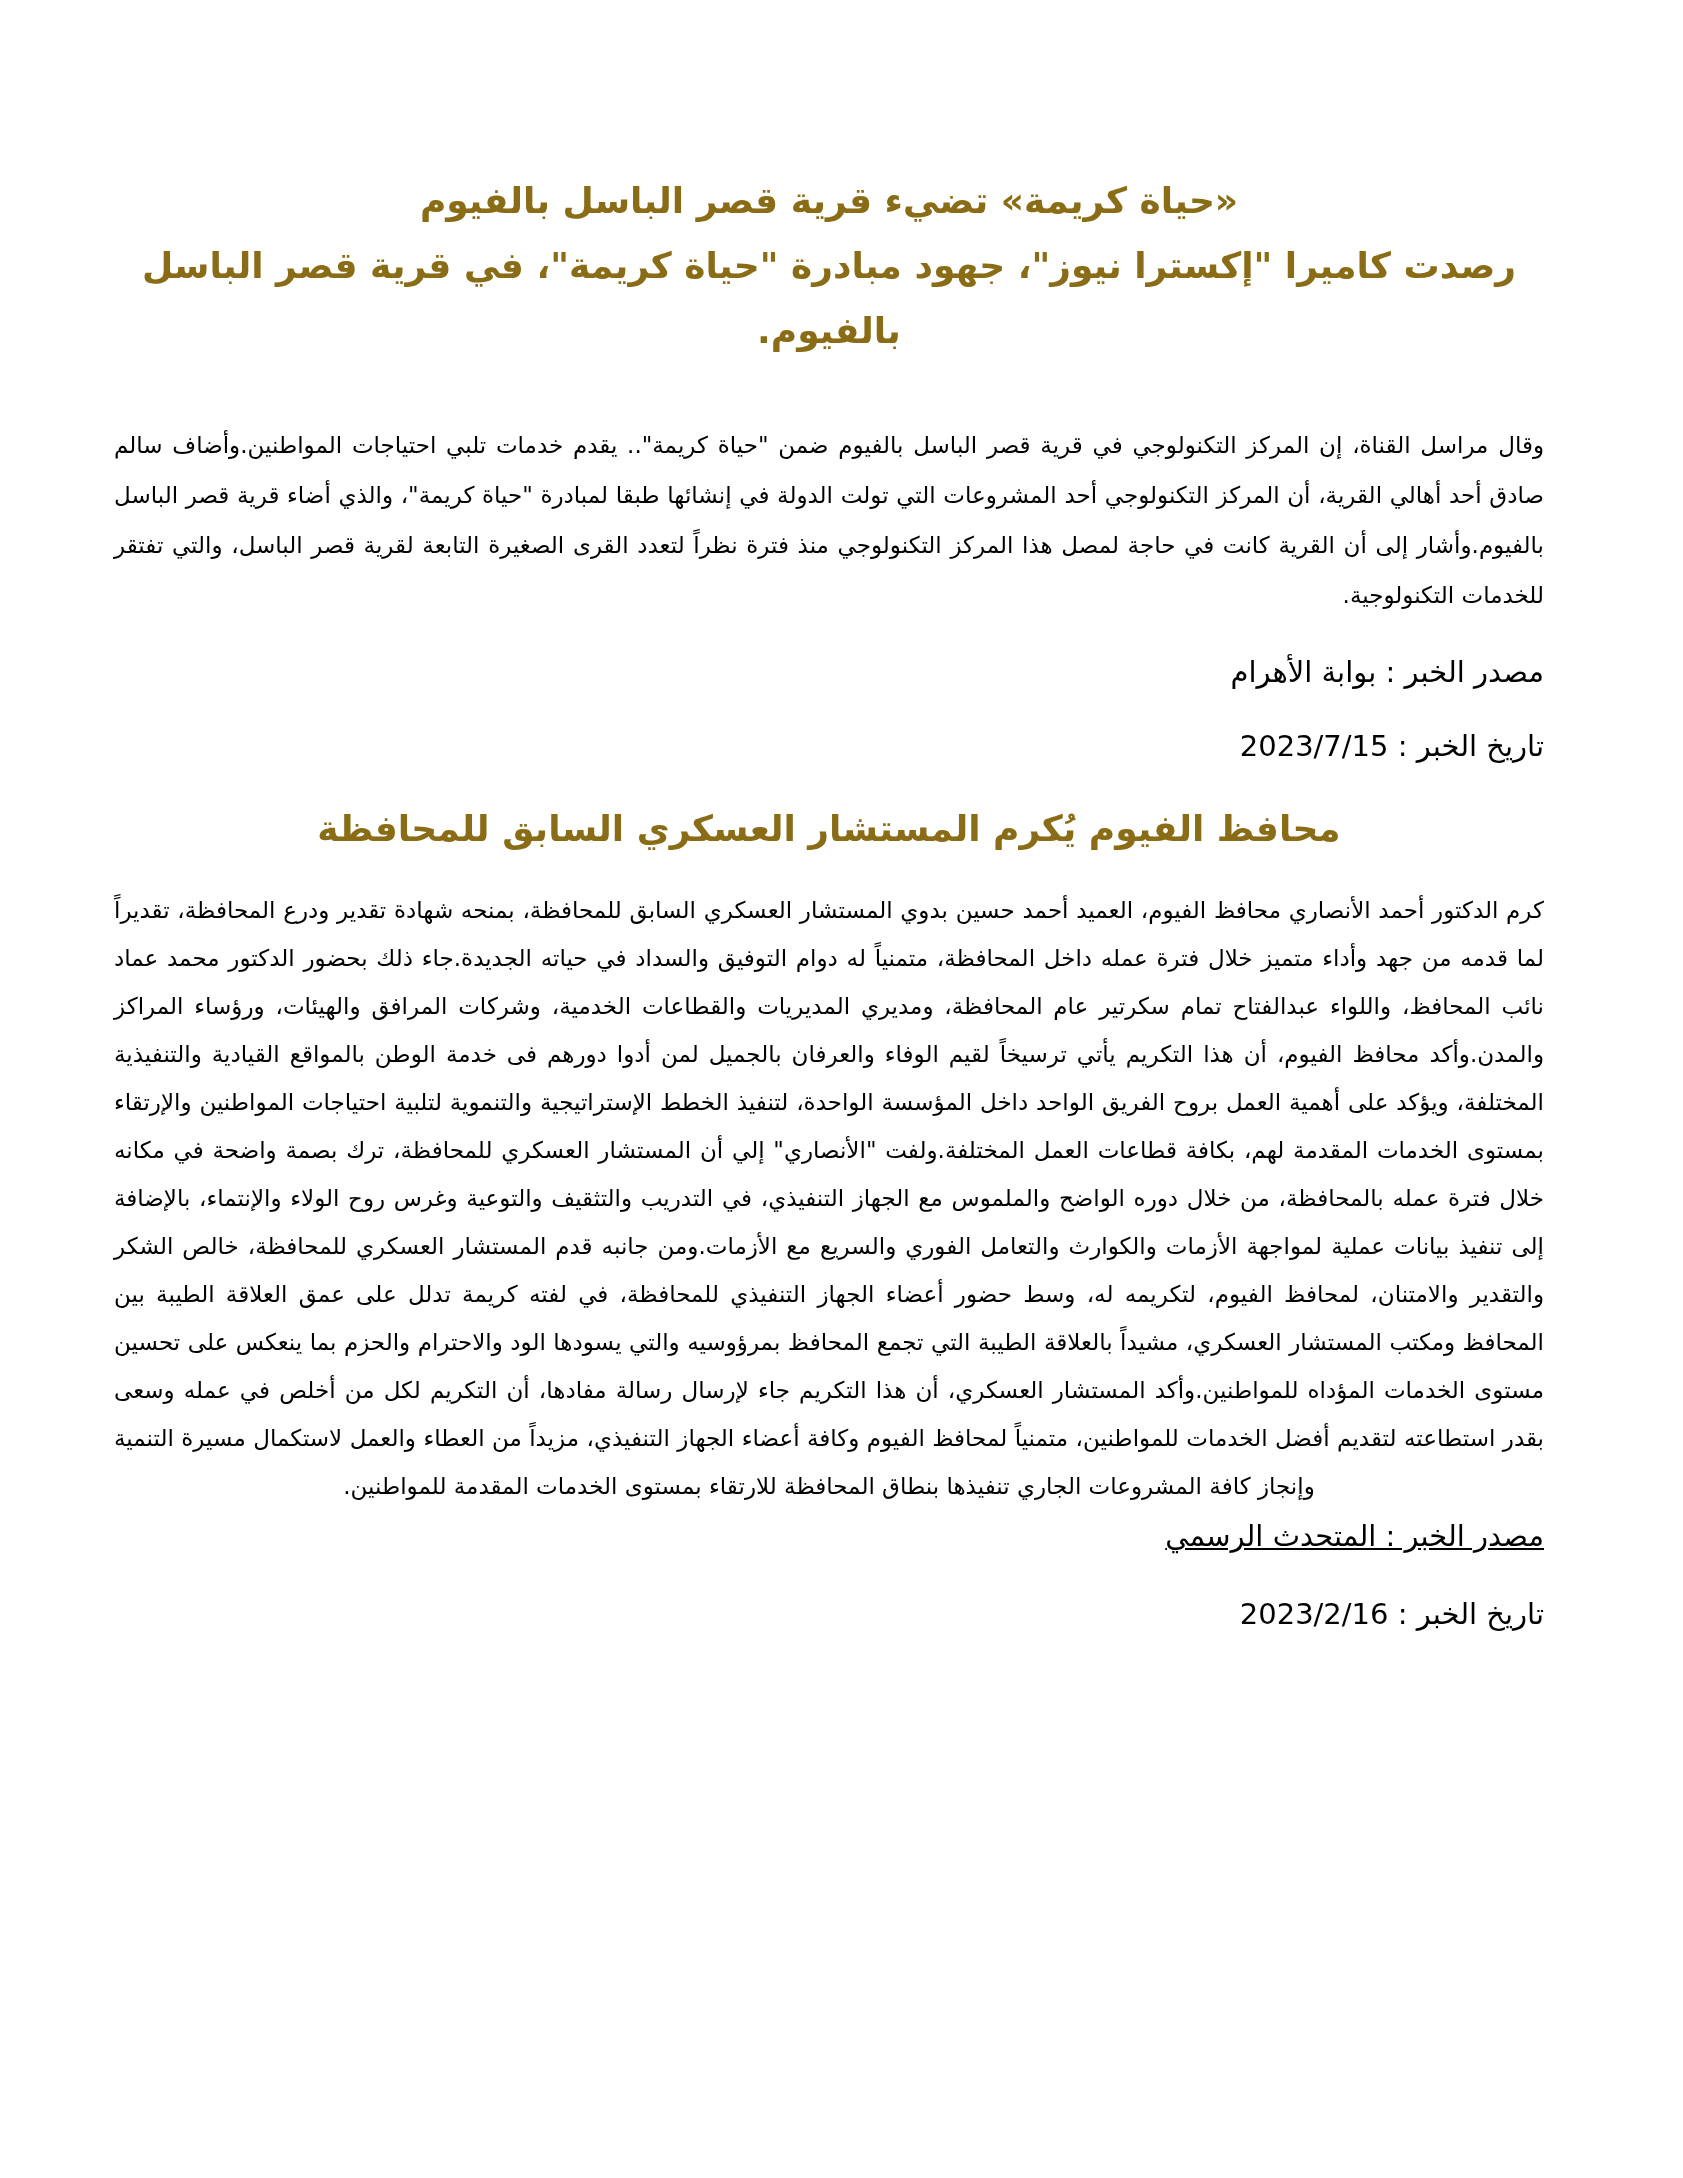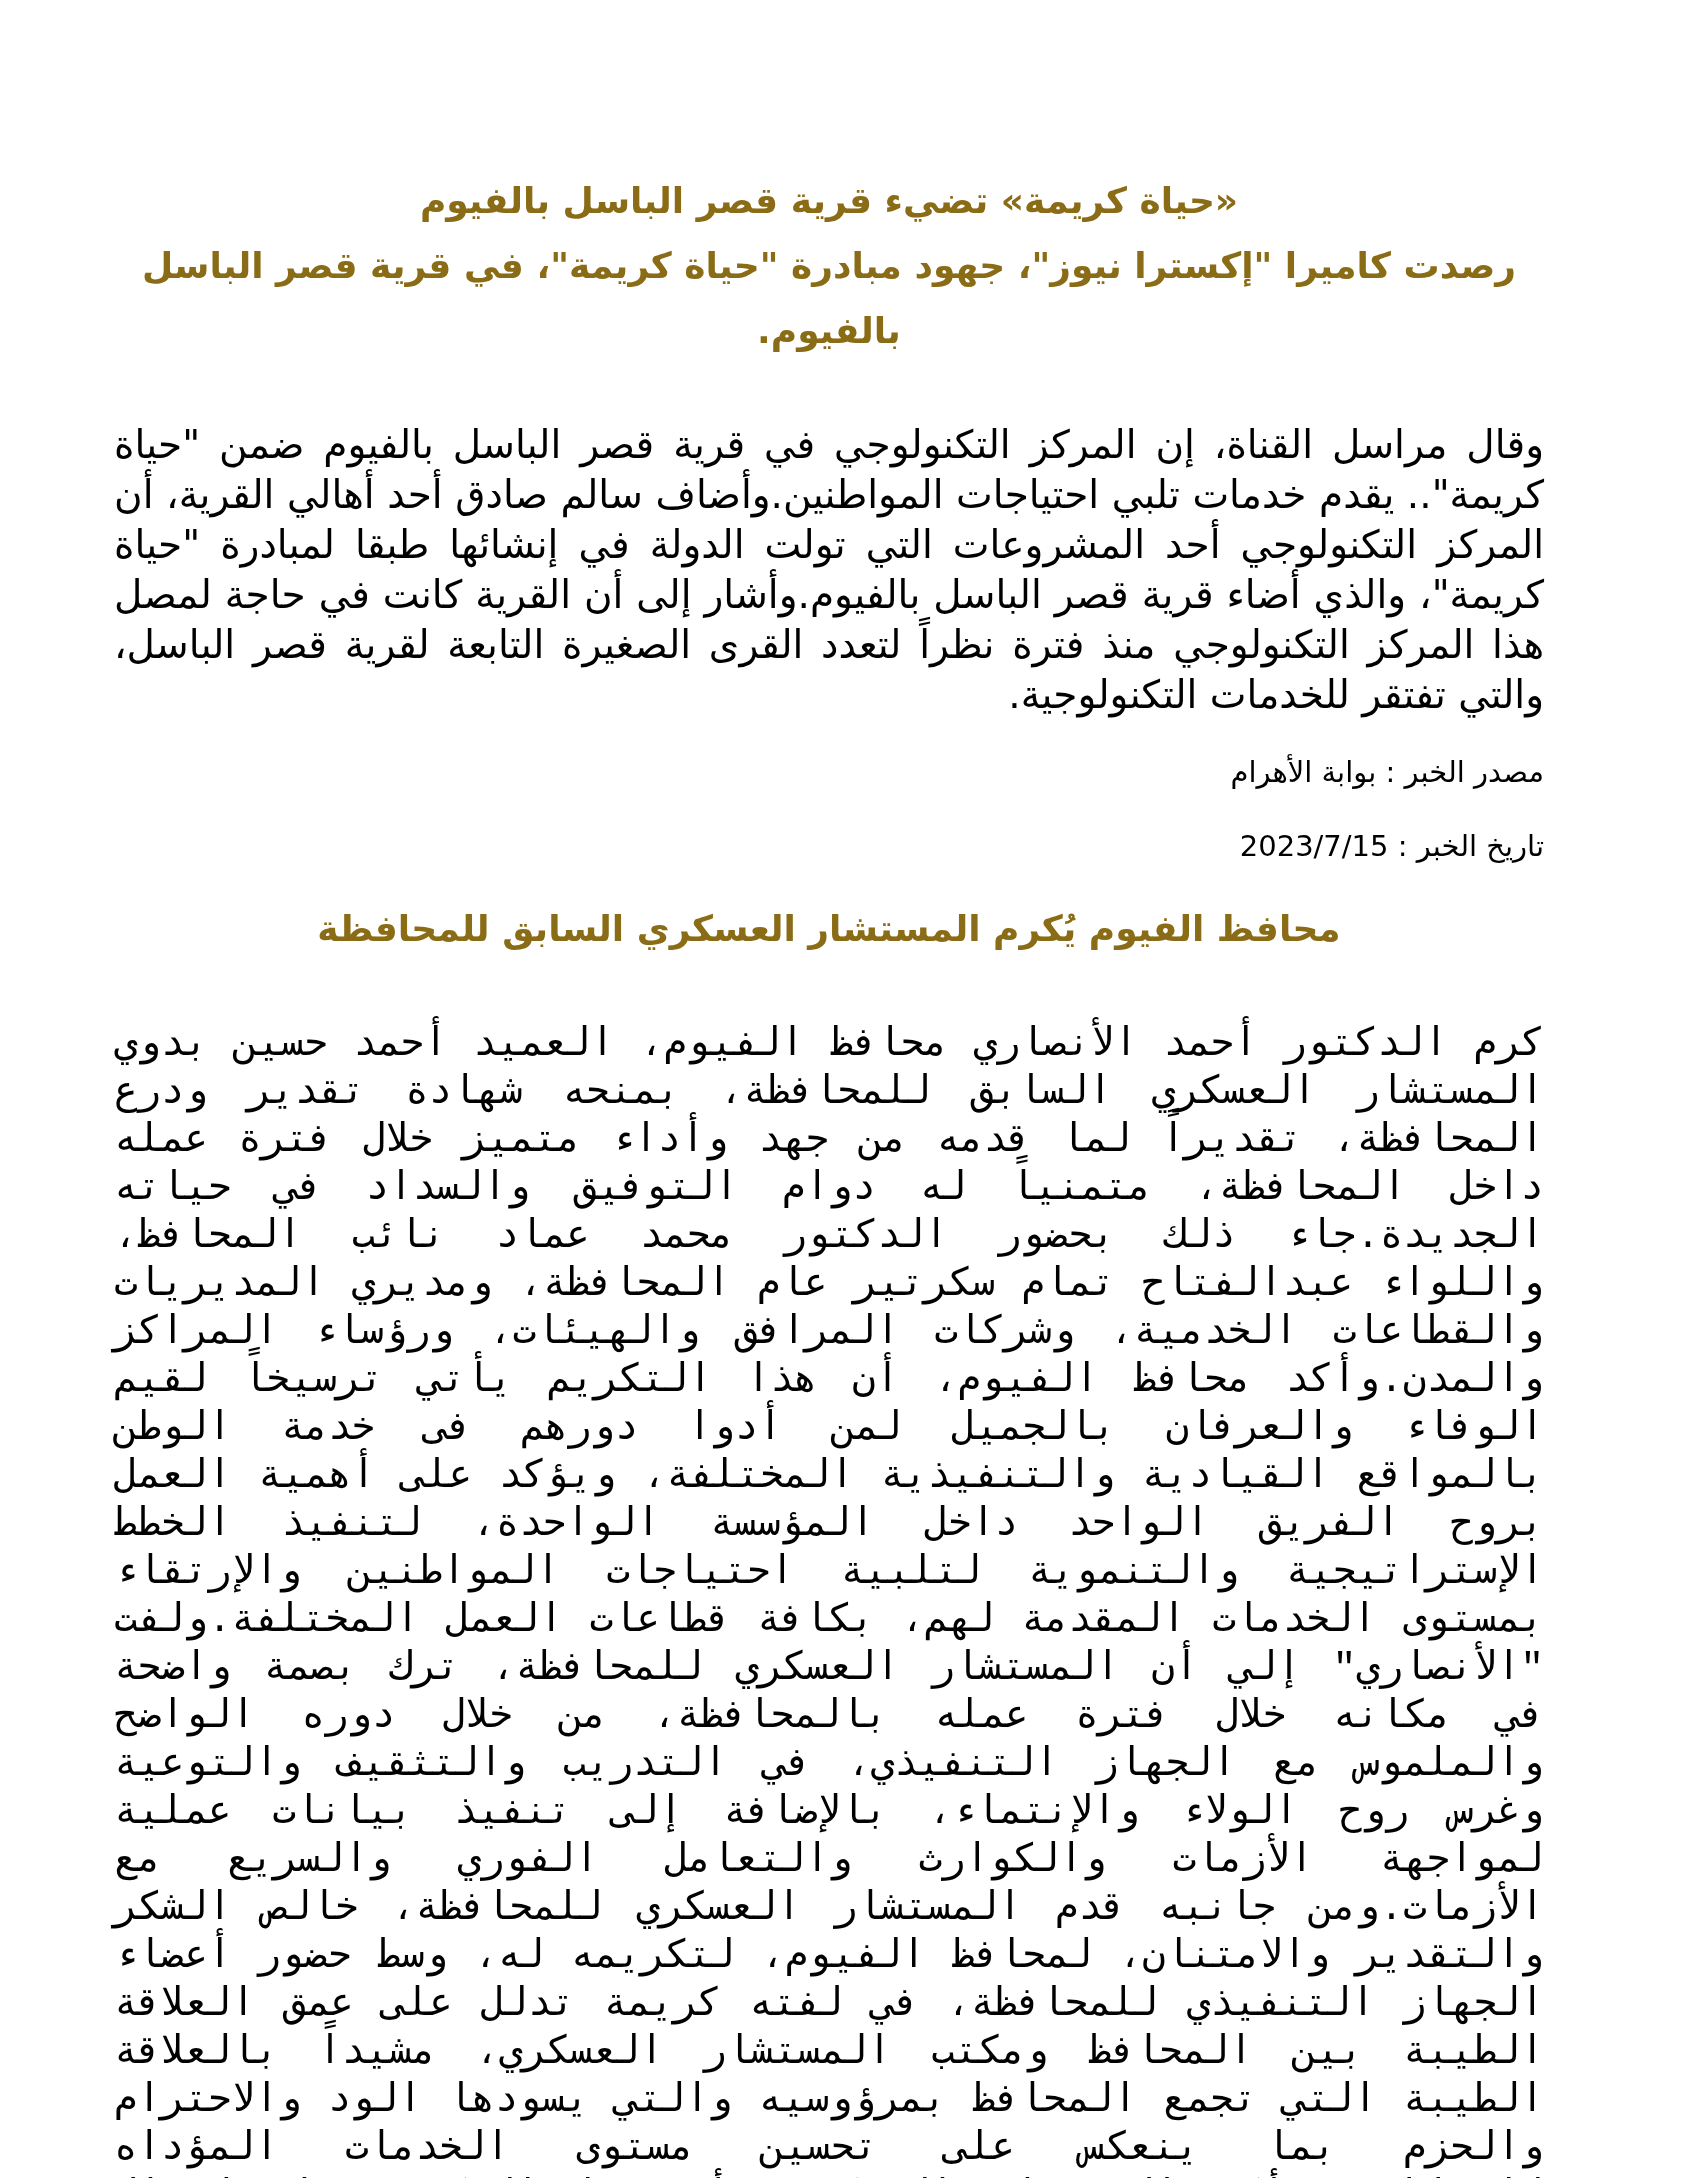--- a/index.html
+++ b/index.html
@@ -25,30 +25,29 @@
     font-weight: bold;
     font-size: 36px;
     line-height: 65px;
     margin: 0;
   }
   .headline .headline-line {
     display: block;
   }
   .body-paragraph {
     margin: 57px 0 0 0;
-    font-size: 39px;
+    font-size: 23px;
     line-height: 50px;
     text-align: justify;
     text-align-last: right;
   }
   .body-paragraph.last-line-center {
-    margin-top: 60px;
+    margin-top: 25px;
     line-height: 48px;
     text-align-last: center;
-    font-family: Liberation Mono, monospace;
   }
   .meta-line {
     text-align: right;
     font-size: 29px;
     line-height: 48px;
   }
   .source-line-1 { margin-top: 28px; }
   .date-line-1   { margin-top: 26px; }
   .headline-2    { margin-top: 26px; }
   .source-line-2 { margin-top: 2px; text-decoration: underline; }

